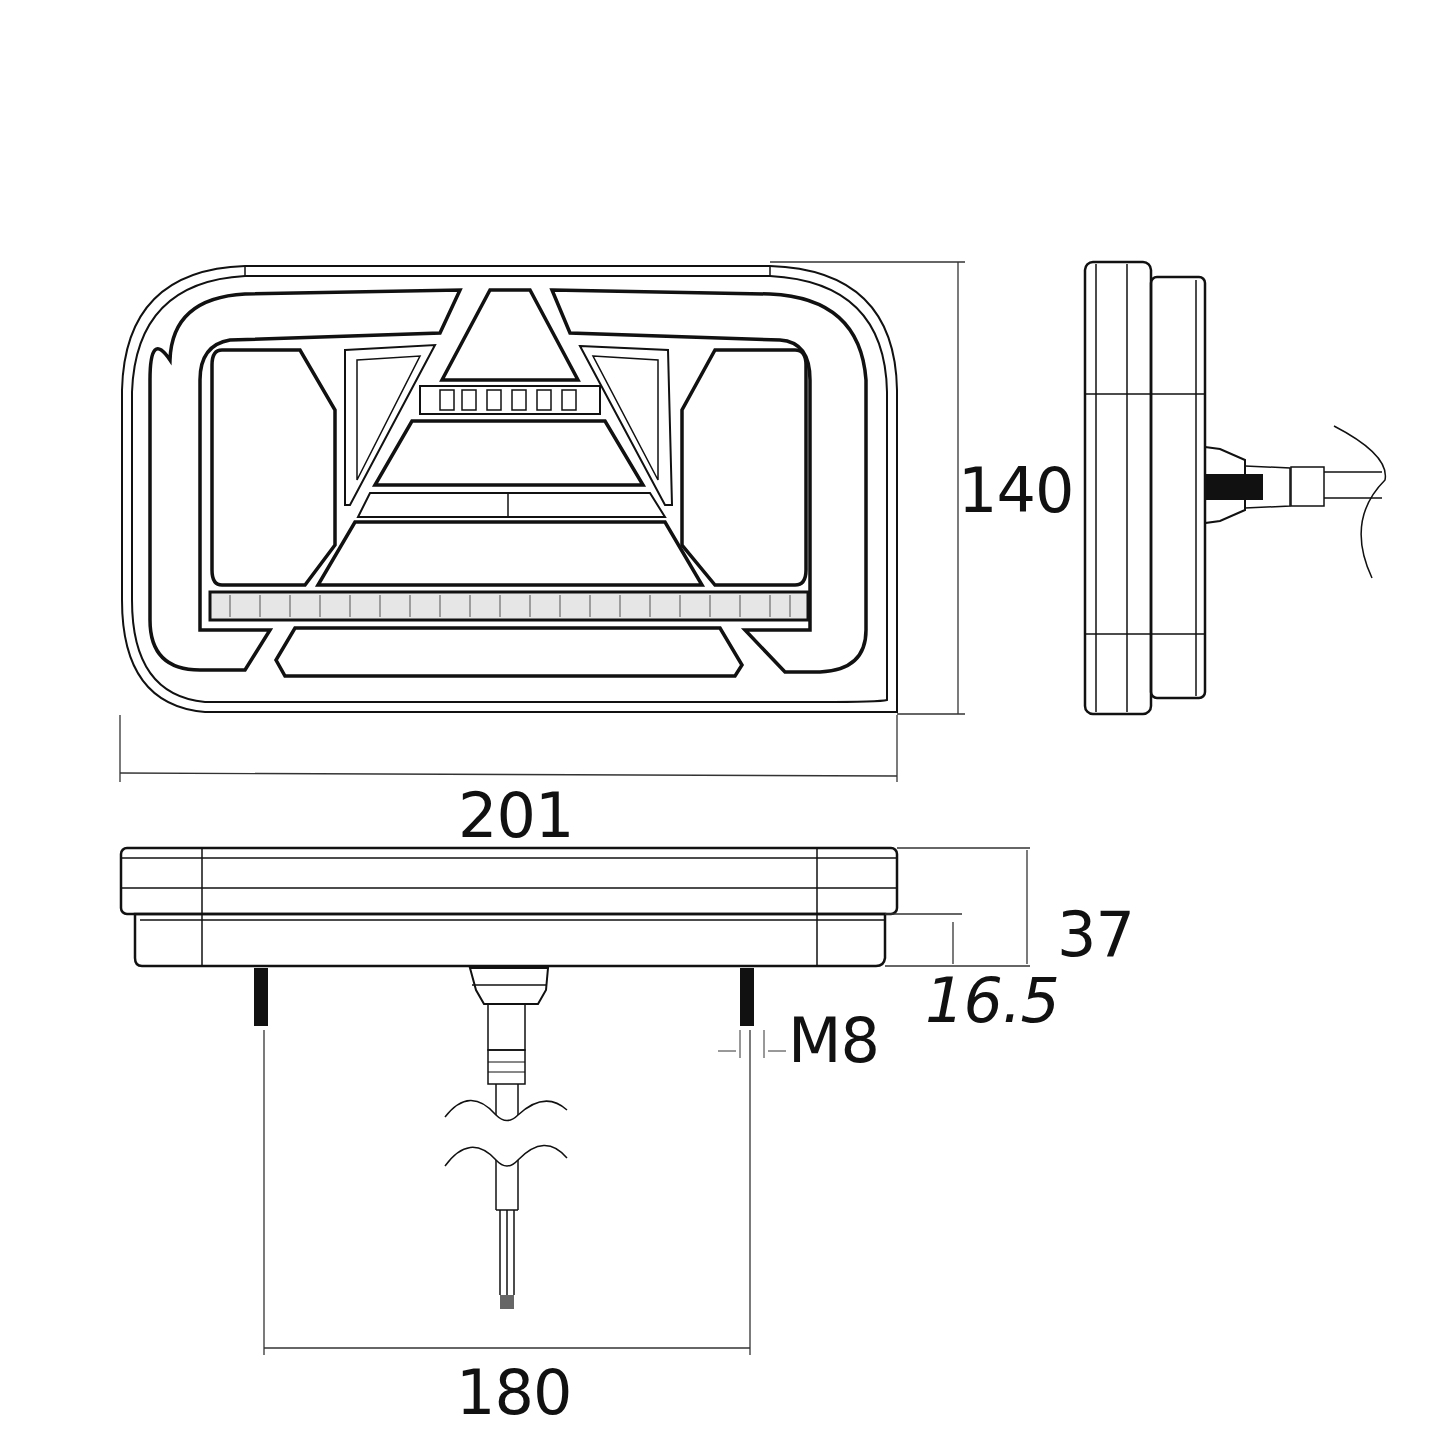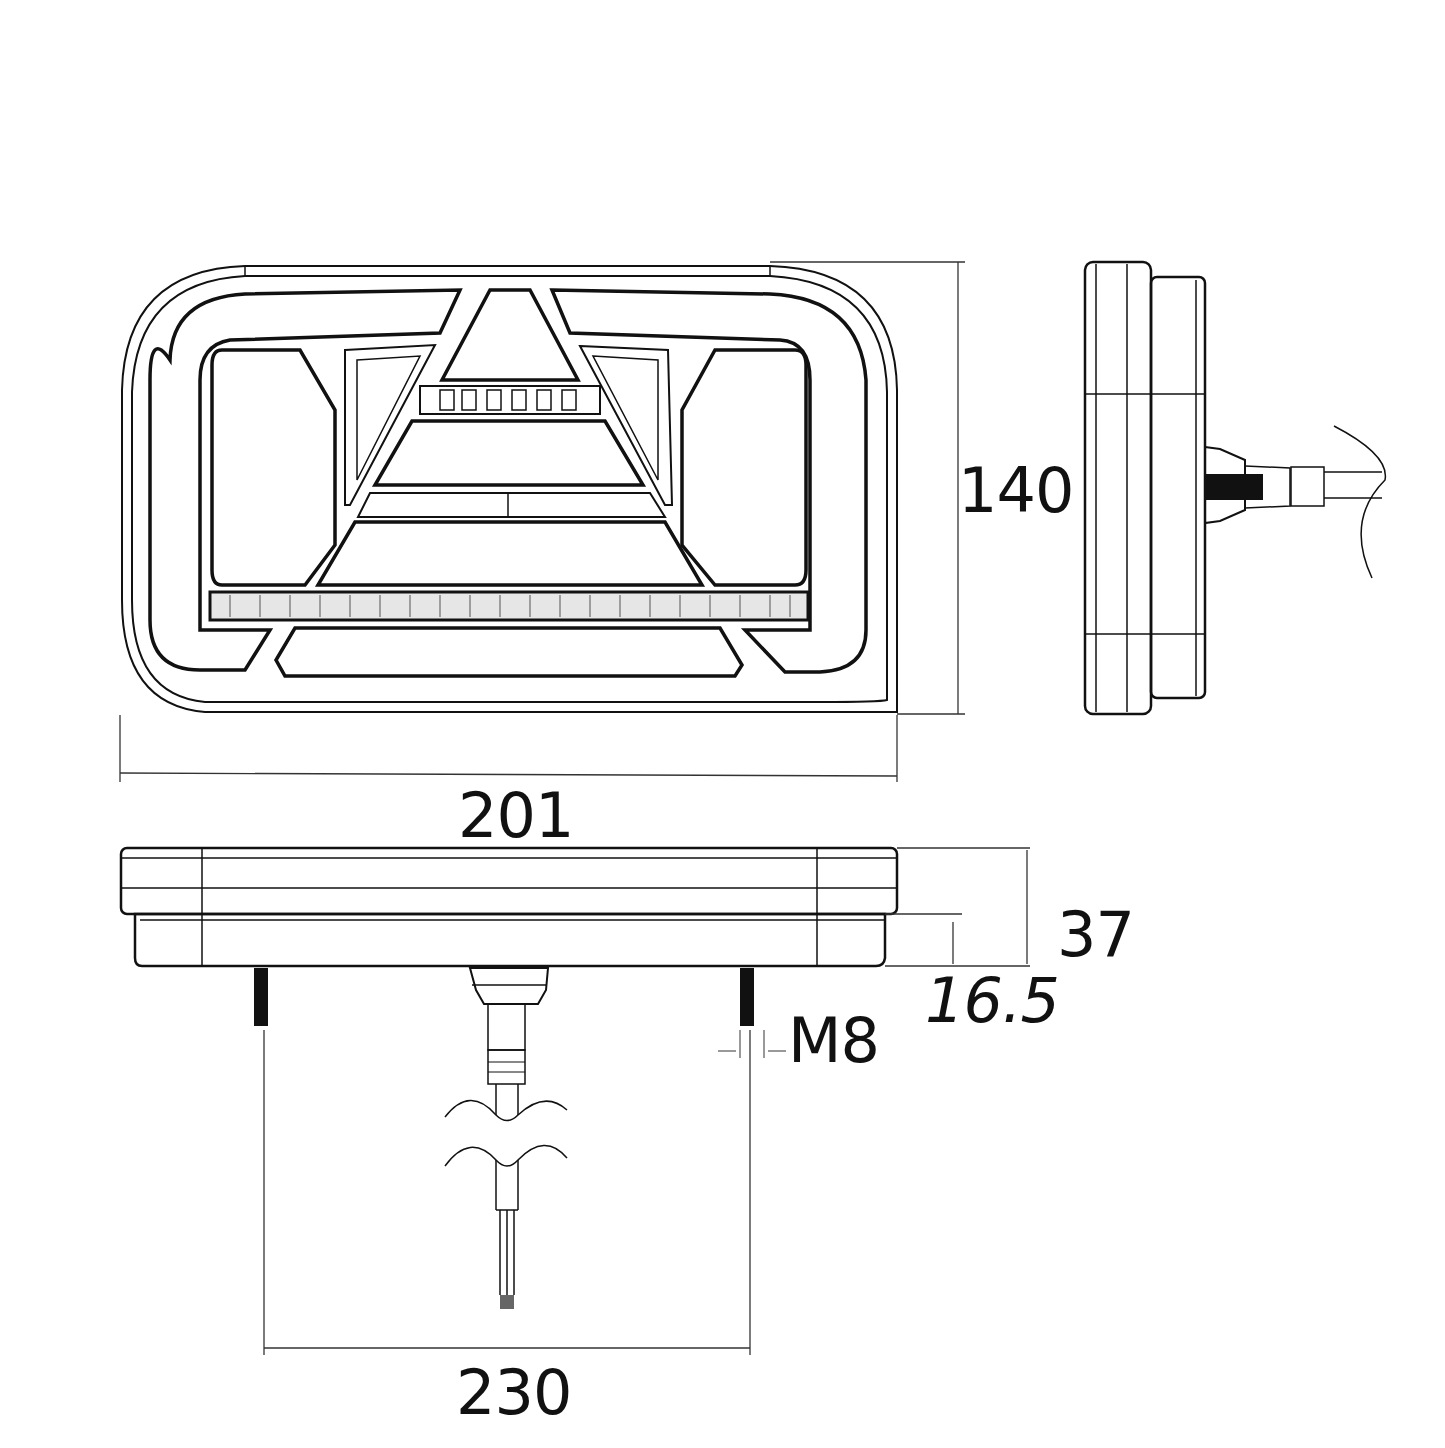--- a/index.html
+++ b/index.html
@@ -153,13 +153,13 @@
     <line x1="718" y1="1051" x2="736" y2="1051"></line>
     <line x1="768" y1="1051" x2="786" y2="1051"></line>
   </g>
 </svg>
 
 <div class="dim" style="left:458px; top:785px;">201</div>
 <div class="dim" style="left:958px; top:460px;">140</div>
 <div class="dim" style="left:1057px; top:868px;margin-top:36px;">37</div>
 <div class="dim" style="left:925px; top:970px;font-style:italic;">16.5</div>
 <div class="dim" style="left:788px; top:1010px;">M8</div>
-<div class="dim" style="left:456px; top:1362px;">230</div>
+<div class="dim" style="left:456px; top:1362px;">180</div>
 
 </body></html>

